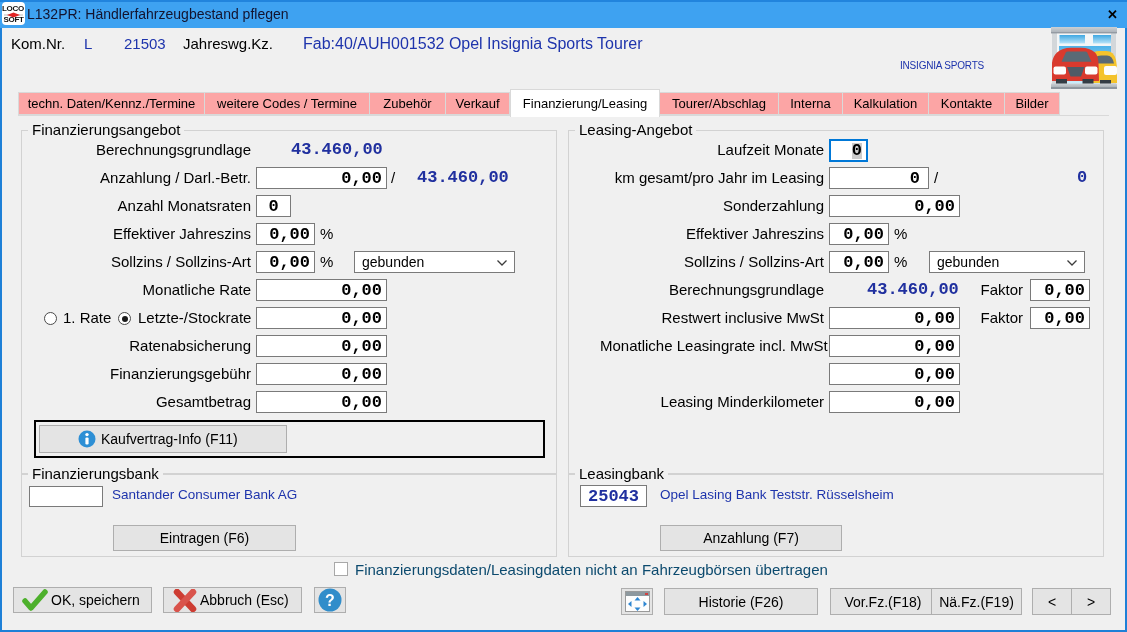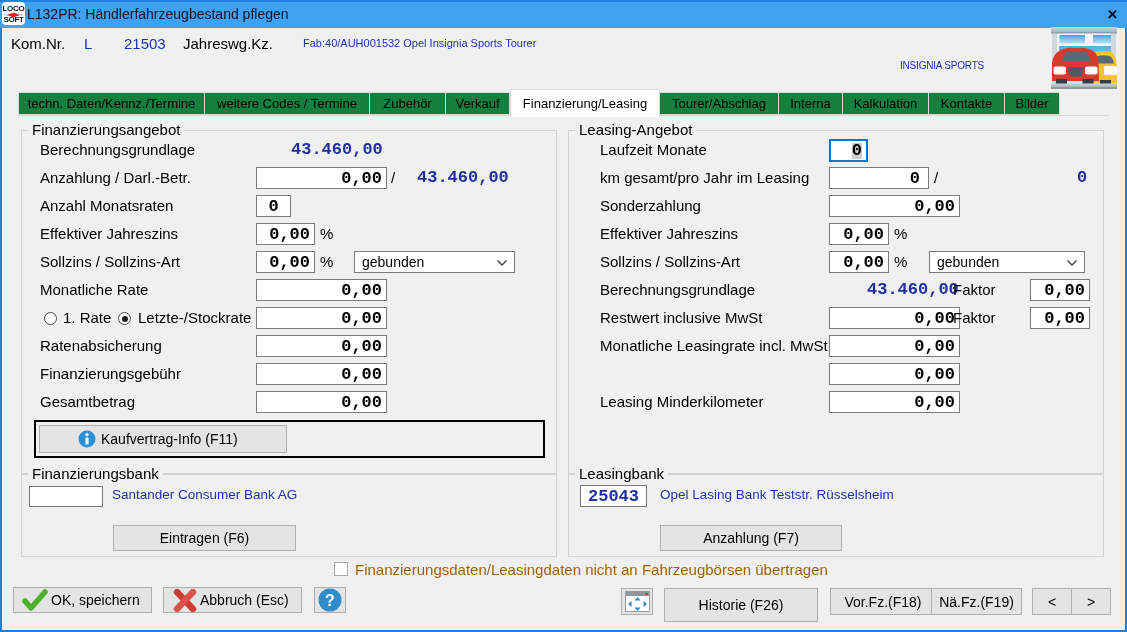--- a/index.html
+++ b/index.html
@@ -1,38 +1,38 @@
 <!DOCTYPE html>
 <html><head>
 <meta charset="utf-8">
 <style>
   * { margin:0; padding:0; box-sizing:border-box; }
   body { width:1127px; height:632px; overflow:hidden; font-family:"Liberation Sans", sans-serif; background:#f0f0f0; position:relative; }
   #win { position:absolute; left:0; top:0; width:1127px; height:632px; }
   .edge { position:absolute; background:#1e80d7; z-index:50; }
   #titlebar { position:absolute; left:0; top:0; width:1127px; height:28px; background:#3ea2f1; border-top:2px solid #2184dd; }
   #logo { position:absolute; left:2px; top:0px; width:23px; height:23px; background:#fff; border-radius:4px; }
-  #logo .l1 { position:absolute; left:0; right:0; top:1.5px; text-align:center; font-weight:bold; font-size:8px; color:#111; letter-spacing:-0.3px;}
+  #logo .l1 { position:absolute; left:0; right:0; top:1.5px; text-align:left; font-weight:bold; font-size:8px; color:#111; letter-spacing:-0.3px;}
   #logo .l2 { position:absolute; left:0; right:0; top:12.5px; text-align:center; font-weight:bold; font-size:8px; color:#111; letter-spacing:-0.3px;}
   #title { position:absolute; left:27px; top:4px; font-size:14px; line-height:16px; color:#13132e; }
   #closex { position:absolute; left:1107px; top:5px; font-size:13px; color:#000; font-weight:bold; }
   .t { position:absolute; font-size:15px; line-height:15px; color:#000; white-space:nowrap; }
   .blue { color:#1e34ac; }
-  .tr { }
-  .tab { position:absolute; top:92px; height:23px; background:#15803d; border:1px solid #d9d9d9; border-left:none; font-size:13px; color:#000; display:flex; align-items:center; justify-content:center; }
+  .tr { text-align:right; }
+  .tab { position:absolute; top:92px; height:23px; background:#fca5a5; border:1px solid #d9d9d9; border-left:none; font-size:13px; color:#000; display:flex; align-items:center; justify-content:center; }
   #tabline { position:absolute; left:18px; top:115px; width:1091px; height:1px; background:#d9d9d9; }
   #activetab { position:absolute; left:510px; top:89px; width:150px; height:28px; background:#fff; border:1px solid #d9d9d9; border-bottom:none; font-size:13px; display:flex; align-items:center; justify-content:center; z-index:3; }
   .fs { position:absolute; border:1px solid #d2d2d2; }
   .leg { position:absolute; background:#f0f0f0; padding:0 4px; font-size:15px; line-height:14px; color:#000; white-space:nowrap; z-index:2; }
   .inp { position:absolute; background:#fff; border:1px solid #7a7a7a; font-family:"Liberation Mono", monospace; font-weight:bold; font-size:17px; color:#000; display:flex; align-items:center; justify-content:flex-end; padding-right:4px; white-space:pre; }
   .mono { font-family:"Liberation Mono", monospace; font-weight:bold; font-size:17px; white-space:pre; }
   .bmono { position:absolute; font-family:"Liberation Mono", monospace; font-weight:bold; font-size:17px; line-height:15px; color:#20309f; white-space:pre; }
   .sel { position:absolute; background:#fff; border:1px solid #7a7a7a; font-size:14px; color:#000; display:flex; align-items:center; padding-left:7px; }
   .btn { position:absolute; background:#e4e4e4; border:1px solid #aeaeae; font-size:14px; color:#000; display:flex; align-items:center; justify-content:center; white-space:nowrap; }
-  .gray { color:#a16207; }
+  .gray { color:#0c4a6e; }
   .radio { position:absolute; width:13px; height:13px; border-radius:50%; background:#fff; border:1px solid #4a4a4a; }
   .radio.checked::after { content:""; position:absolute; left:2.5px; top:2.5px; width:6px; height:6px; border-radius:50%; background:#1a1a1a; }
 </style>
 </head>
 <body>
 <div id="win">
   <div id="titlebar">
     <div id="logo">
       <div class="l1">LOCO</div>
       <svg style="position:absolute;left:2px;top:9.5px" width="19" height="6" viewBox="0 0 19 6">
@@ -42,21 +42,21 @@
       <div class="l2">SOFT</div>
     </div>
     <div id="title">L132PR: Händlerfahrzeugbestand pflegen</div>
     <div id="closex">✕</div>
   </div>
 
   <div class="t" style="left:11px; top:36px;">Kom.Nr.</div>
   <div class="t blue" style="left:84px; top:36px;">L</div>
   <div class="t blue" style="left:124px; top:36px;">21503</div>
   <div class="t" style="left:183px; top:36px;">Jahreswg.Kz.</div>
-  <div class="t blue" style="left:303px; top:36px; font-size:11px;">Fab:40/AUH001532 Opel Insignia Sports Tourer</div>
+  <div class="t blue" style="left:303px; top:36px; font-size:16px;">Fab:40/AUH001532 Opel Insignia Sports Tourer</div>
   <div class="t blue" style="left:900px; top:58px; font-size:10px; letter-spacing:-0.2px;">INSIGNIA SPORTS</div>
 
   <svg id="caricon" style="position:absolute; left:1051px; top:27px;" width="66" height="62" viewBox="0 0 66 62">
     <defs>
       <linearGradient id="skyg" x1="0" y1="0" x2="0" y2="1">
         <stop offset="0" stop-color="#3ea7e2"></stop>
           <stop offset="1" stop-color="#b9e4f8"></stop>
       </linearGradient>
       <linearGradient id="skyg2" x1="0" y1="0" x2="0" y2="1">
         <stop offset="0" stop-color="#4fb3e8"></stop>
@@ -224,21 +224,21 @@
     <svg width="25" height="21" viewBox="0 0 25 21">
       <rect x="0.5" y="0.5" width="24" height="20" fill="#fdfdfd" stroke="#9a9a9a"></rect>
       <rect x="1" y="1" width="23" height="4" fill="#8d989e"></rect>
       <rect x="20" y="2" width="3" height="2" fill="#d04040"></rect>
       <polygon points="12.5,6 15.5,9.5 9.5,9.5" fill="#2e86d2"></polygon>
       <polygon points="12.5,20 15.5,16.5 9.5,16.5" fill="#2e86d2"></polygon>
       <polygon points="3,13 6.5,10 6.5,16" fill="#2e86d2"></polygon>
       <polygon points="22,13 18.5,10 18.5,16" fill="#2e86d2"></polygon>
     </svg>
   </div>
-  <div class="btn" style="left:664px; top:588px; width:154px; height:34px;">Historie (F26)</div>
+  <div class="btn" style="left:664px; top:588px; width:154px; height:27px;">Historie (F26)</div>
   <div class="btn" style="left:830px; top:588px; width:106px; height:27px;">Vor.Fz.(F18)</div>
   <div class="btn" style="left:931px; top:588px; width:91px; height:27px;">Nä.Fz.(F19)</div>
   <div class="btn" style="left:1032px; top:588px; width:40px; height:27px;">&lt;</div>
   <div class="btn" style="left:1071px; top:588px; width:40px; height:27px;">&gt;</div>
   <div class="edge" style="left:0; top:28px; width:2px; height:604px;"></div>
   <div class="edge" style="left:1125px; top:28px; width:2px; height:604px;"></div>
   <div class="edge" style="left:0; top:630px; width:1127px; height:2px;"></div>
 </div>
 
 </body></html>

